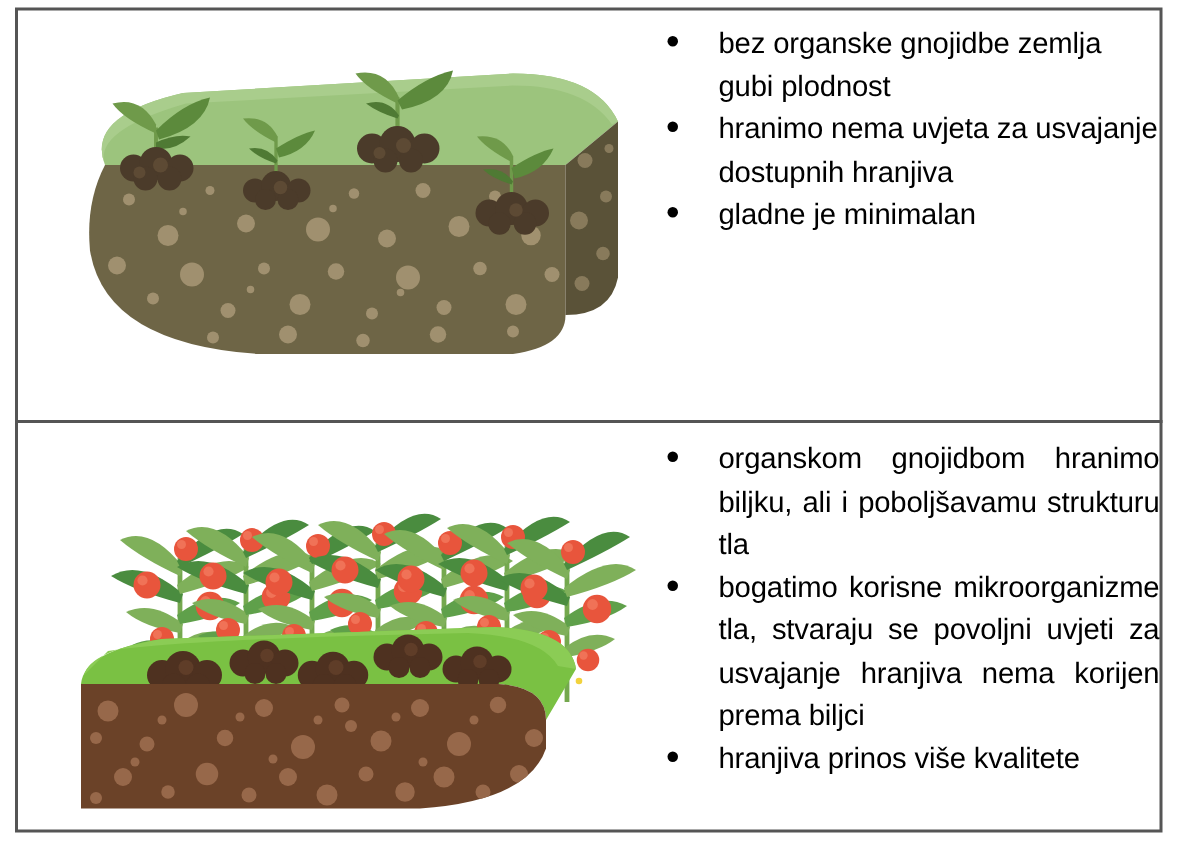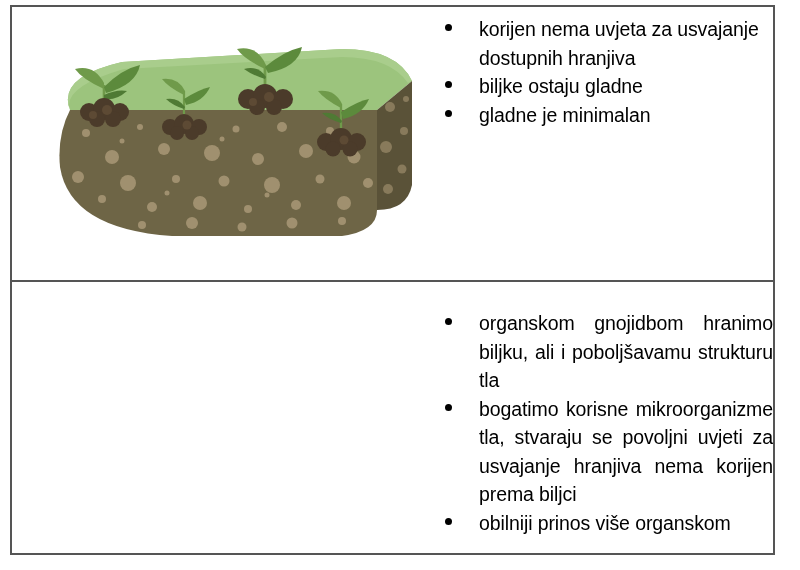--- a/index.html
+++ b/index.html
@@ -15,21 +15,21 @@
     position:absolute;left:10px;top:5px;width:765px;height:550px;
     border:2px solid #555555;box-sizing:border-box;background:#fff;
   }
   .row-divider{
     position:absolute;left:10px;top:280px;width:765px;height:2px;
     background:#555555;
   }
 
   .row{position:absolute;left:12px;width:761px;display:flex;}
   .row-top{top:7px;height:273px;}
-  .row-bottom{top:268px;height:269px;align-items:flex-end;}
+  .row-bottom{top:284px;height:269px;}
 
   .cell-img{width:425px;position:relative;flex:none;}
   .cell-txt{flex:1;position:relative;}
 
   
   .bullets{margin:0;padding:0;list-style:none;}
   .bl-top{padding-top:8px;}
   .bl-bot{padding-top:8px;}
   .bullets li{
     position:relative;
@@ -188,25 +188,25 @@
             <circle cx="332" cy="133" r="4.5" fill="#5d4a34"></circle>
           </g>
         </svg>
       </div>
     </div>
 
     <div class="cell-txt">
       <ul class="bullets bl-top">
         <li>
           <span class="dot"></span>
-          <span class="txt">korijen nema uvjeta za usvajanje dostupnih hranjiva</span>
-        </li>
-        <li>
-          <span class="dot"></span>
-          <span class="txt">biljke ostaju gladne</span>
+          <span class="txt">bez organske gnojidbe zemlja gubi plodnost</span>
+        </li>
+        <li>
+          <span class="dot"></span>
+          <span class="txt">hranimo nema uvjeta za usvajanje dostupnih hranjiva</span>
         </li>
         <li>
           <span class="dot"></span>
           <span class="txt">gladne je minimalan</span>
         </li>
       </ul>
     </div>
   </div>
 
   <div class="row row-bottom">
@@ -351,19 +351,19 @@
         <li>
           <span class="dot"></span>
           <span class="txt">organskom gnojidbom hranimo biljku, ali  i  poboljšavamu strukturu tla</span>
         </li>
         <li>
           <span class="dot"></span>
           <span class="txt">bogatimo korisne mikroorganizme tla, stvaraju se povoljni uvjeti za usvajanje hranjiva nema korijen prema biljci</span>
         </li>
         <li>
           <span class="dot"></span>
-          <span class="txt">obilniji prinos više organskom</span>
+          <span class="txt">hranjiva prinos više kvalitete</span>
         </li>
       </ul>
     </div>
   </div>
 
 </div>
 
 </body></html>

